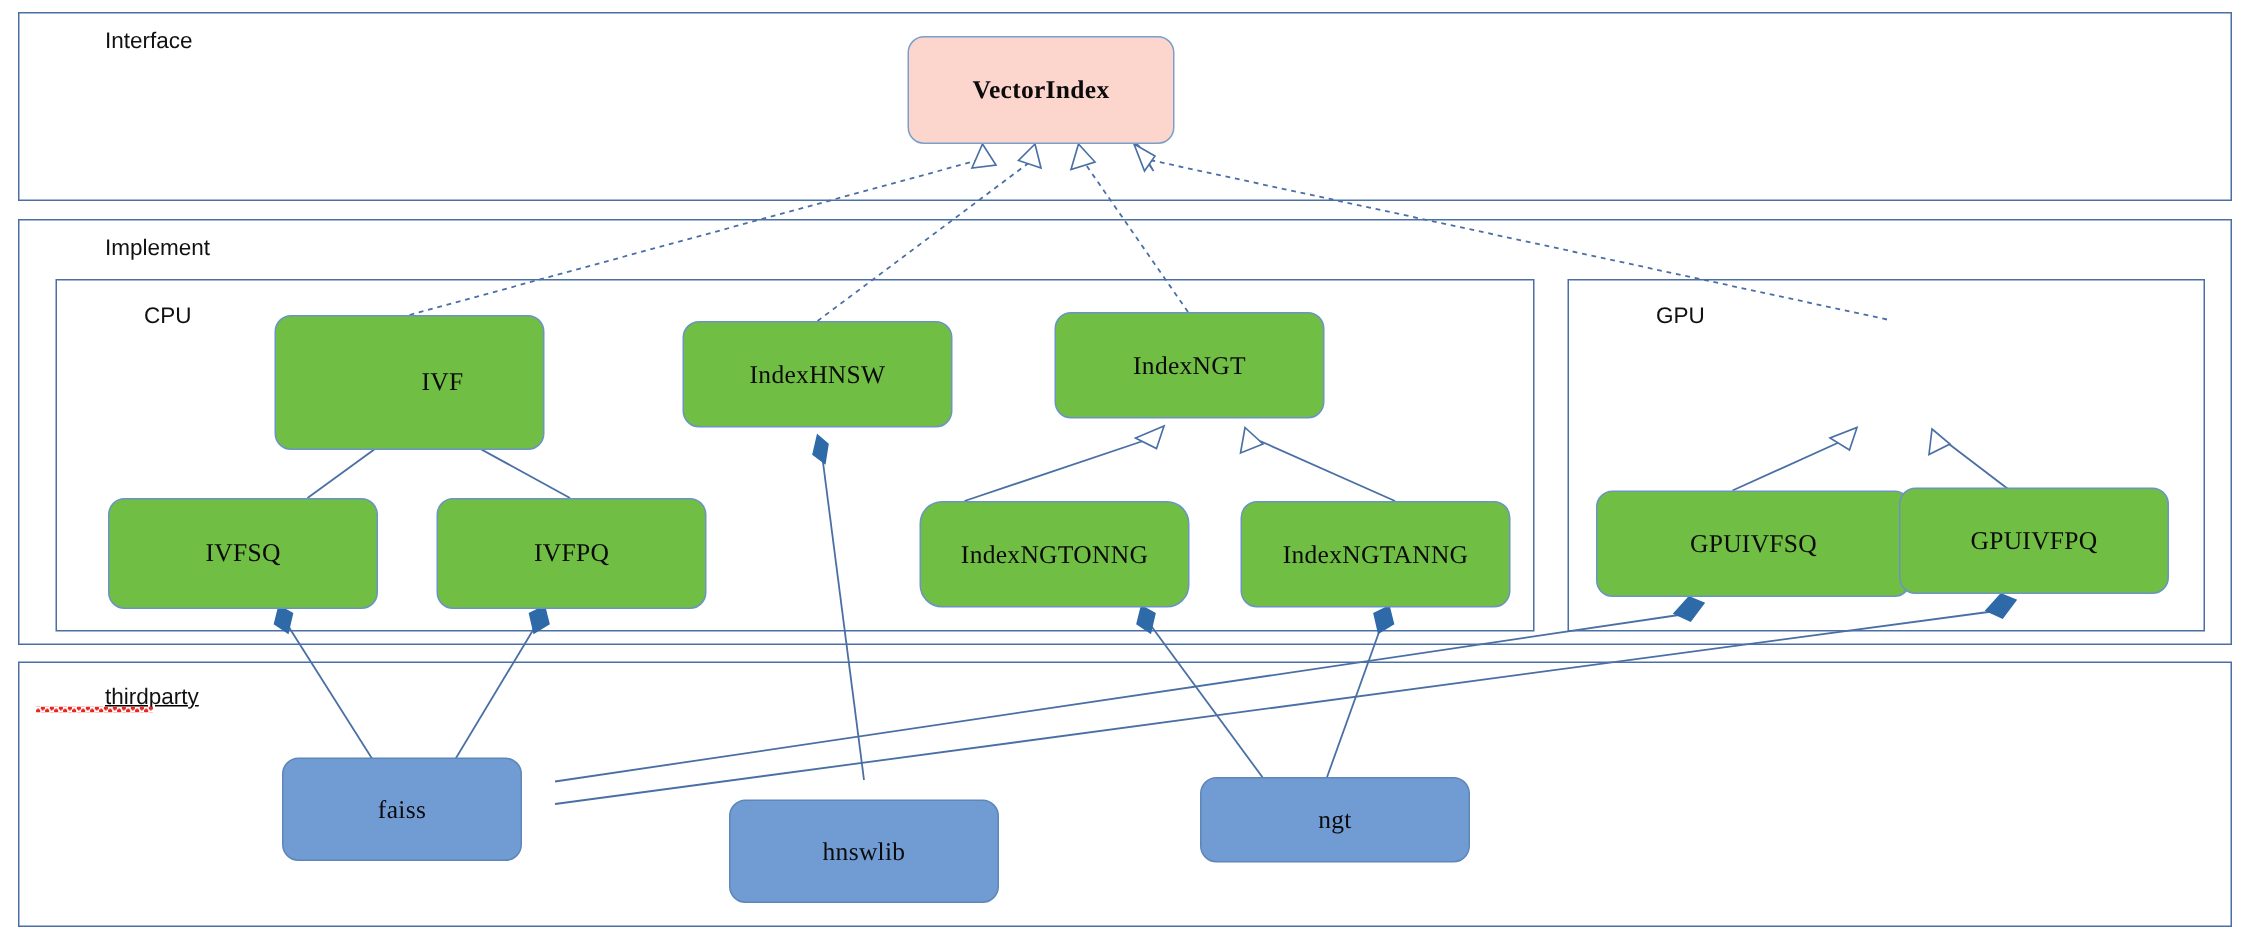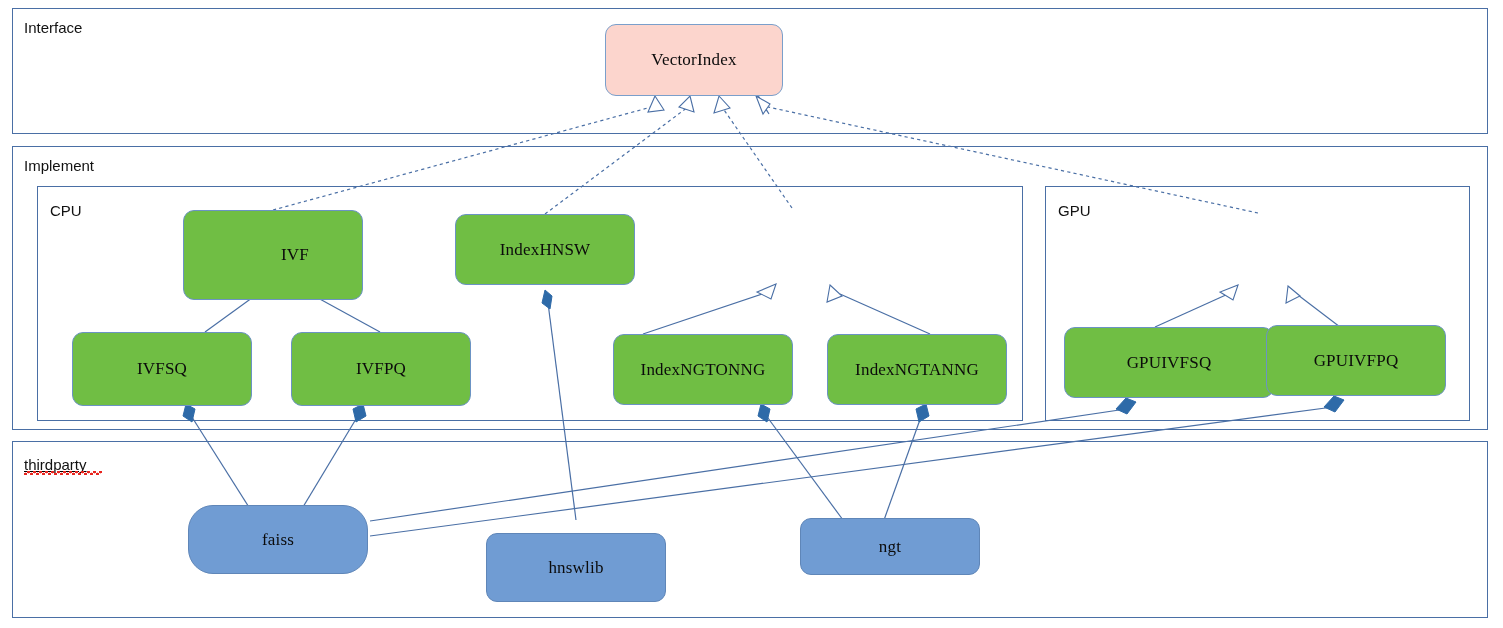--- a/index.html
+++ b/index.html
@@ -22,20 +22,21 @@
     background: transparent;
     box-sizing: border-box;
   }
   .group-label {
     position: absolute;
     font-family: "Liberation Sans", sans-serif;
     font-size: 15px;
     color: #111111;
     white-space: nowrap;
     line-height: 1;
+    margin-left: 46px;
   }
   .group-label.underlined {
     text-decoration: underline;
     text-decoration-color: #000000;
   }
   .spell {
     position: absolute;
     height: 4px;
     background-image:
       radial-gradient(circle at 1.5px 3px, #e8251f 1.3px, rgba(255,255,255,0) 1.6px),
@@ -52,21 +53,21 @@
     display: flex;
     align-items: center;
     justify-content: center;
     font-family: "Liberation Serif", serif;
     font-size: 17px;
     color: #0b0b0b;
     letter-spacing: 0.2px;
     z-index: 3;
     text-align: center;
   }
-  .node.iface  { background: #fcd5cd; border-color: #7a9fcb; }
+  .node.iface  { background: #fcd5cd; border-color: #7a9fcb; font-weight: bold; }
   .node.green  { background: #70be44; border-color: #6b93c4; }
   .node.blue   { background: #709cd3; border-color: #5f86b8; }
 
   
   svg.edges {
     position: absolute;
     left: 0; top: 0;
     width: 1503px;
     height: 628px;
     z-index: 2;
@@ -178,47 +179,50 @@
   </div>
 
   <div class="node green" style="left:183px; top:210px; width:180px; height:90px;padding-left:44px;">
     <span>IVF</span>
   </div>
 
   <div class="node green" style="left:455px; top:214px; width:180px; height:71px;">
     <span>IndexHNSW</span>
   </div>
 
+  <div class="node green" style="left:703px; top:208px; width:180px; height:71px;">
+    <span>IndexNGT</span>
+  </div>
 
   <div class="node green" style="left:291px; top:332px; width:180px; height:74px;">
     <span>IVFPQ</span>
   </div>
 
   <div class="node green" style="left:72px; top:332px; width:180px; height:74px;">
     <span>IVFSQ</span>
   </div>
 
-  <div class="node green" style="left:613px; top:334px; width:180px; height:71px;">
+  <div class="node green" style="left:613px; top:334px; width:180px; height:71px;border-radius:15px;">
     <span>IndexNGTONNG</span>
   </div>
 
   <div class="node green" style="left:827px; top:334px; width:180px; height:71px;">
     <span>IndexNGTANNG</span>
   </div>
 
 
   <div class="node green" style="left:1064px; top:327px; width:210px; height:71px;">
     <span>GPUIVFSQ</span>
   </div>
 
   <div class="node green" style="left:1266px; top:325px; width:180px; height:71px;">
     <span>GPUIVFPQ</span>
   </div>
 
-  <div class="node blue" style="left:188px; top:505px; width:180px; height:69px;border-radius:25px;">
+  <div class="node blue" style="left:188px; top:505px; width:160px; height:69px;">
     <span>faiss</span>
   </div>
 
   <div class="node blue" style="left:486px; top:518px; width:180px; height:69px;margin-top:15px;">
     <span>hnswlib</span>
   </div>
 
   <div class="node blue" style="left:772px; top:518px; width:180px; height:57px;margin-left:28px;">
     <span>ngt</span>
   </div>

